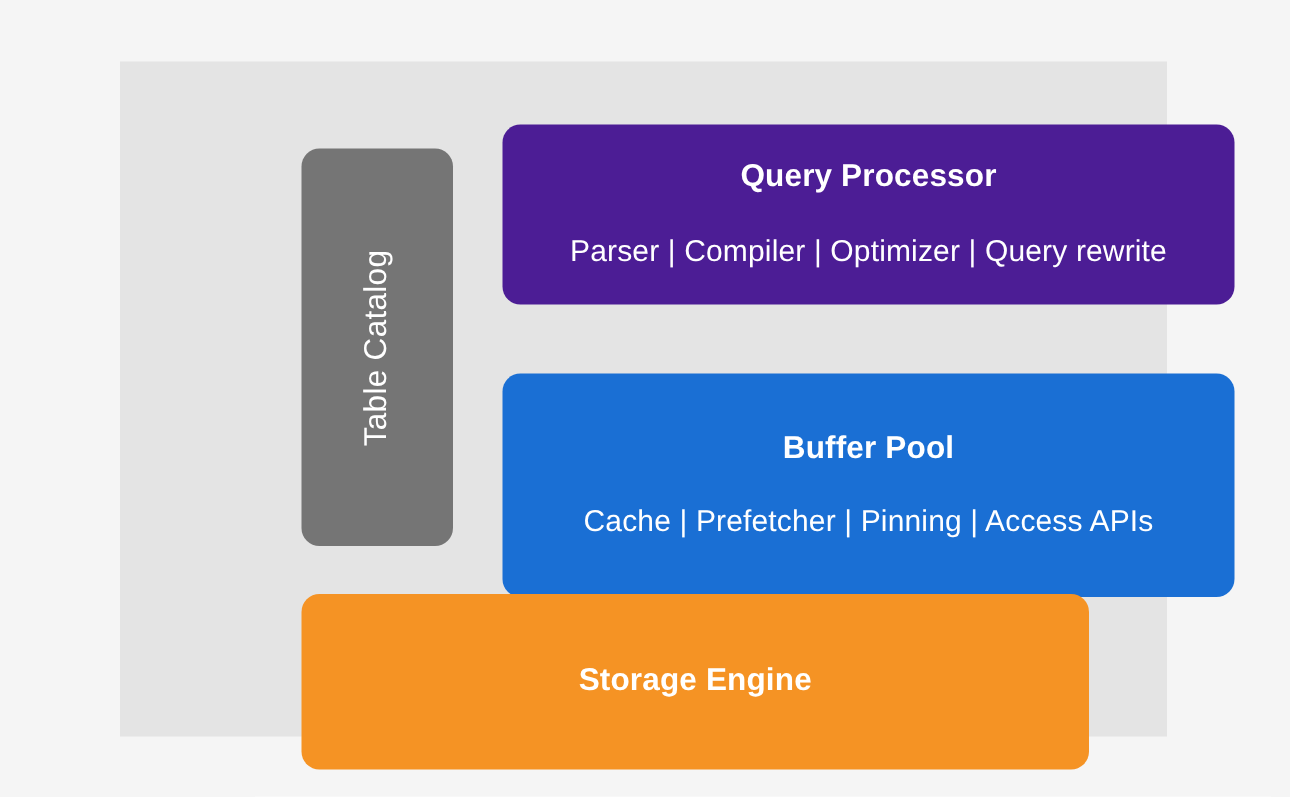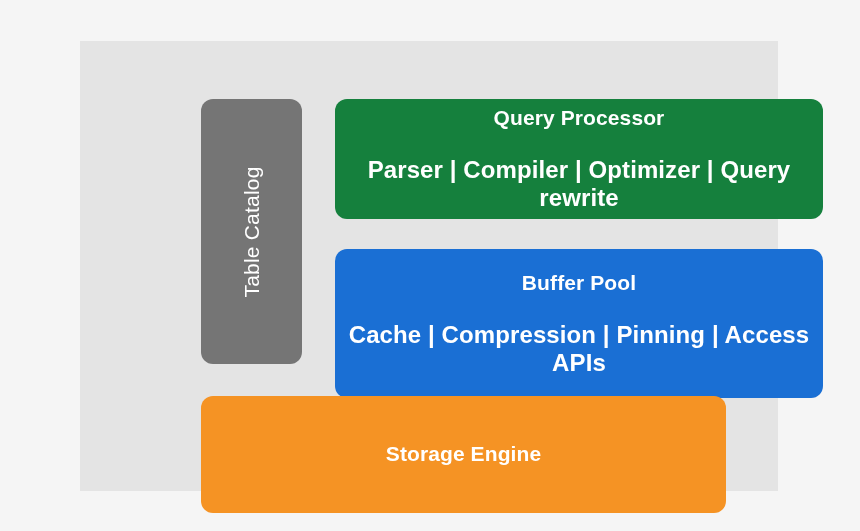--- a/index.html
+++ b/index.html
@@ -43,22 +43,22 @@
   }
 
   .card-title {
     font-size: 21px;
     font-weight: bold;
     line-height: 1.15;
     letter-spacing: 0.1px;
   }
 
   .card-subtitle {
-    font-size: 24px;
-    font-weight: bold;
+    font-size: 20px;
+    font-weight: normal;
     line-height: 1.15;
     letter-spacing: 0.1px;
     margin-top: 26px;
   }
 
   
   #sidebar {
     position: absolute;
     left: 121px;
     top: 58px;
@@ -76,24 +76,24 @@
     white-space: nowrap;
     color: #ffffff;
     font-size: 21px;
     font-weight: normal;
     letter-spacing: 0.2px;
   }
 
   
   #card-query-processor {
     left: 255px;
-    top: 58px;
+    top: 42px;
     width: 488px;
     height: 120px;
-    background: #15803d;
+    background: #4c1d95;
   }
   #card-buffer-pool {
     left: 255px;
     top: 208px;
     width: 488px;
     height: 149px;
     background: #1a6fd4;
   }
   #card-storage-engine {
     left: 121px;
@@ -114,21 +114,21 @@
       <span class="vertical-label">Table Catalog</span>
     </div>
 
     <div id="card-query-processor" class="card">
       <div class="card-title">Query Processor</div>
       <div class="card-subtitle">Parser | Compiler | Optimizer | Query rewrite</div>
     </div>
 
     <div id="card-buffer-pool" class="card">
       <div class="card-title">Buffer Pool</div>
-      <div class="card-subtitle">Cache | Compression | Pinning | Access APIs</div>
+      <div class="card-subtitle">Cache | Prefetcher | Pinning | Access APIs</div>
     </div>
 
     <div id="card-storage-engine" class="card">
       <div class="card-title">Storage Engine</div>
     </div>
 
   </div>
 </div>
 
 </body></html>

